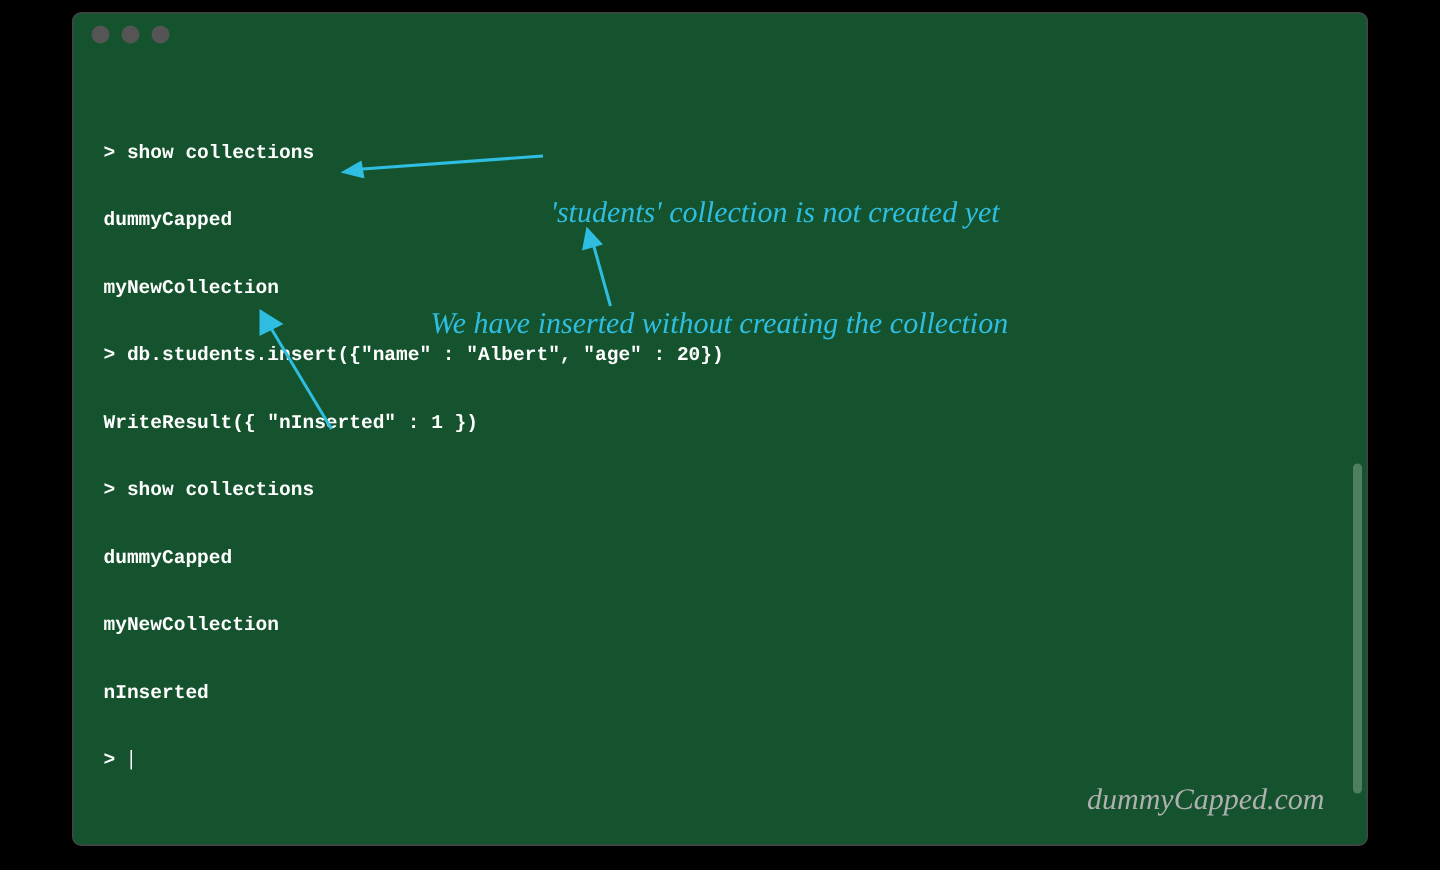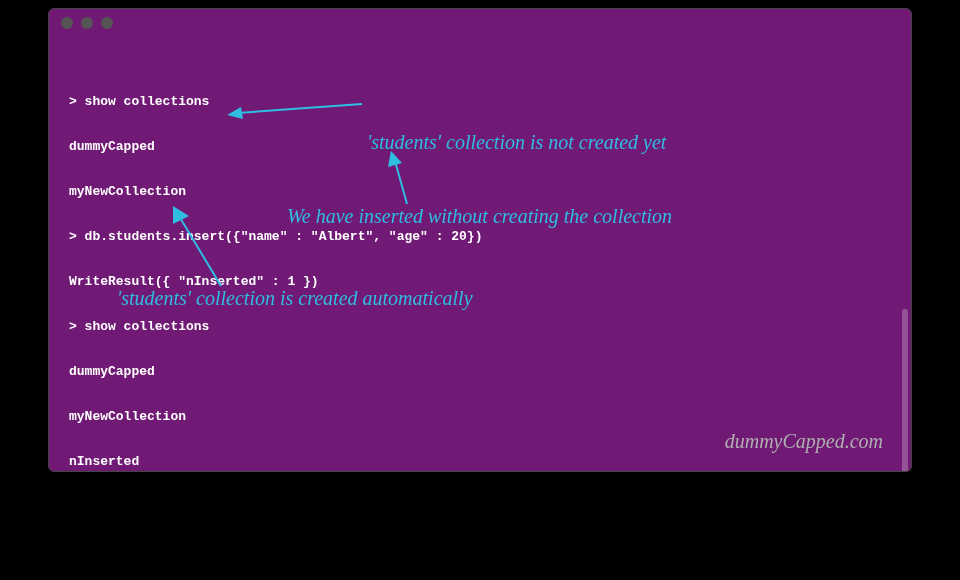--- a/index.html
+++ b/index.html
@@ -13,22 +13,22 @@
       background: #000;
       font-family: "Courier New", monospace;
       position: relative;
       overflow: hidden;
     }
     .window {
       position: absolute;
       left: 48px;
       top: 8px;
       width: 864px;
-      height: 464px;
-      background: #701a75;
+      height: 556px;
+      background: #14532d;
       border: 1px solid #444;
       border-radius: 6px;
       overflow: hidden;
     }
     .title-bar {
       height: 28px;
       display: flex;
       align-items: center;
       padding-left: 12px;
       gap: 8px;
@@ -129,18 +129,17 @@
     <polygon points="6,2 3,18 17,14" fill="#2fbee2" stroke="none"></polygon>
   </svg>
 
   <svg class="arrow" style="left:118px; top:195px;" width="60" height="90">
     <line x1="54" y1="82" x2="12" y2="12" stroke="#2fbee2"></line>
     <polygon points="6,2 6,20 22,12" fill="#2fbee2" stroke="none"></polygon>
   </svg>
 
   <div class="annotation ann1">'students' collection is not created yet</div>
   <div class="annotation ann2">We have inserted without creating the collection</div>
-  <div class="annotation ann3">'students' collection is created automatically</div>
 
   <div class="watermark">dummyCapped.com</div>
 
   <div class="scrollbar"></div>
 </div>
 
 </body></html>

